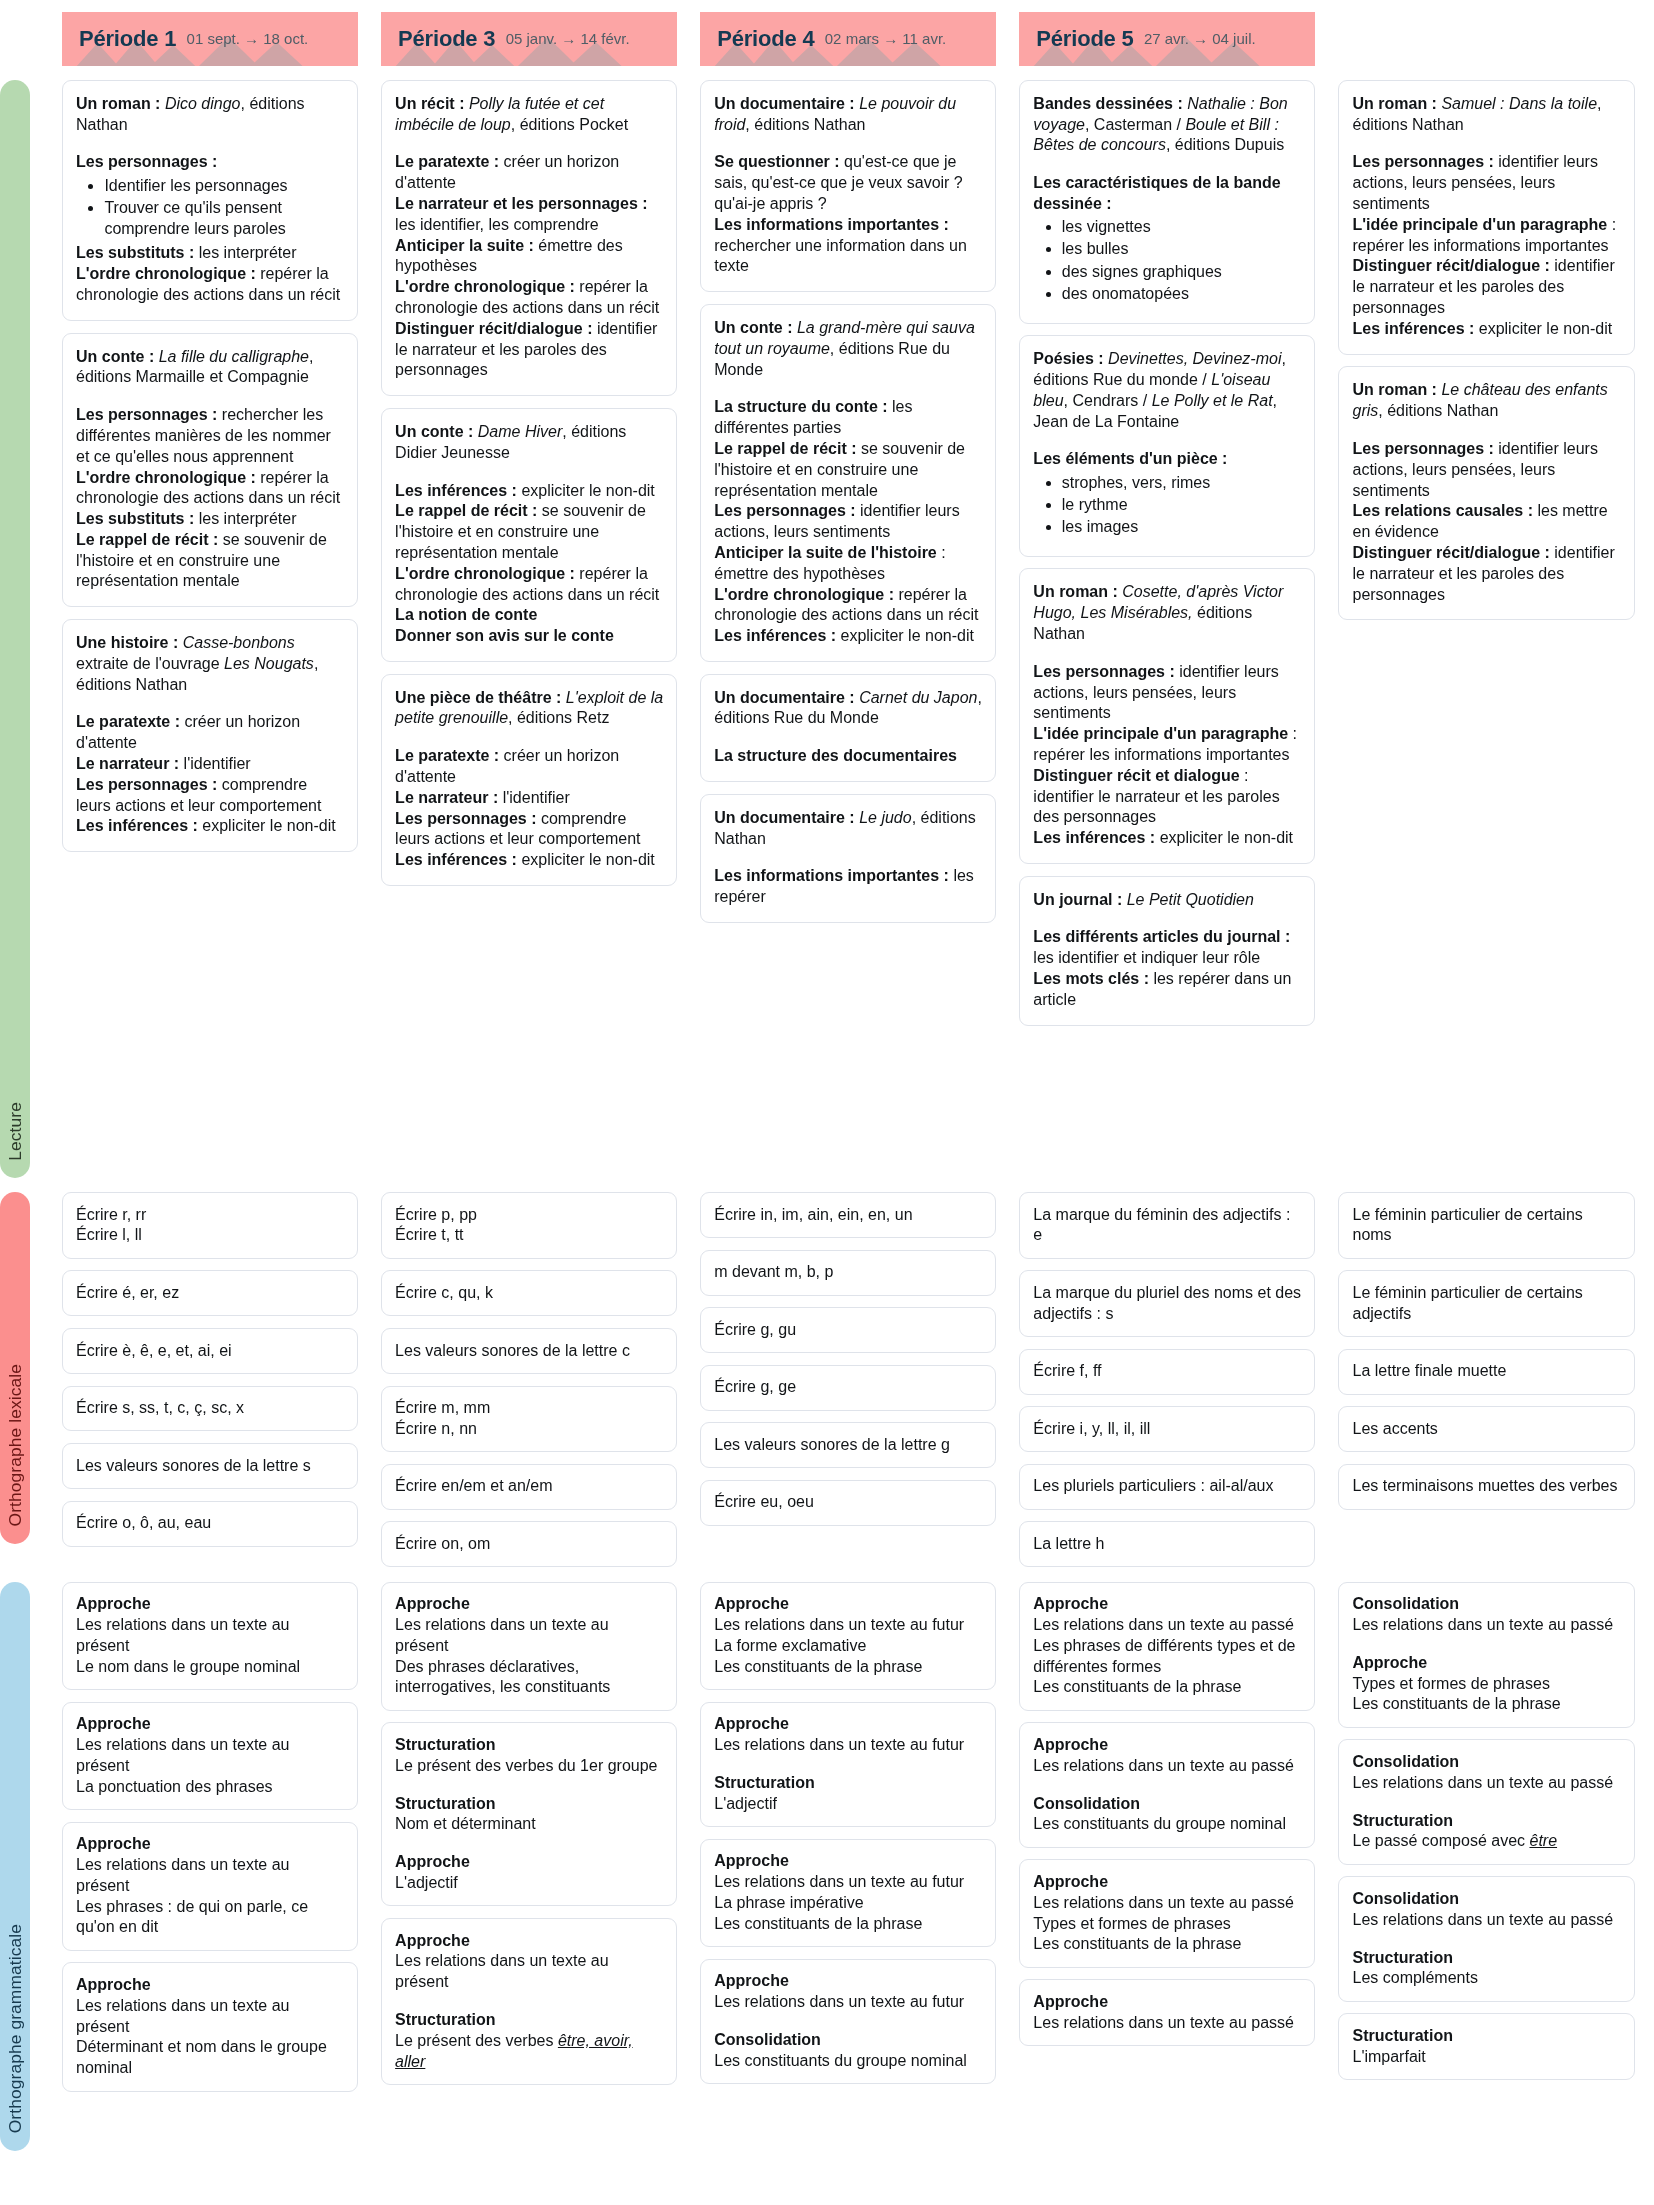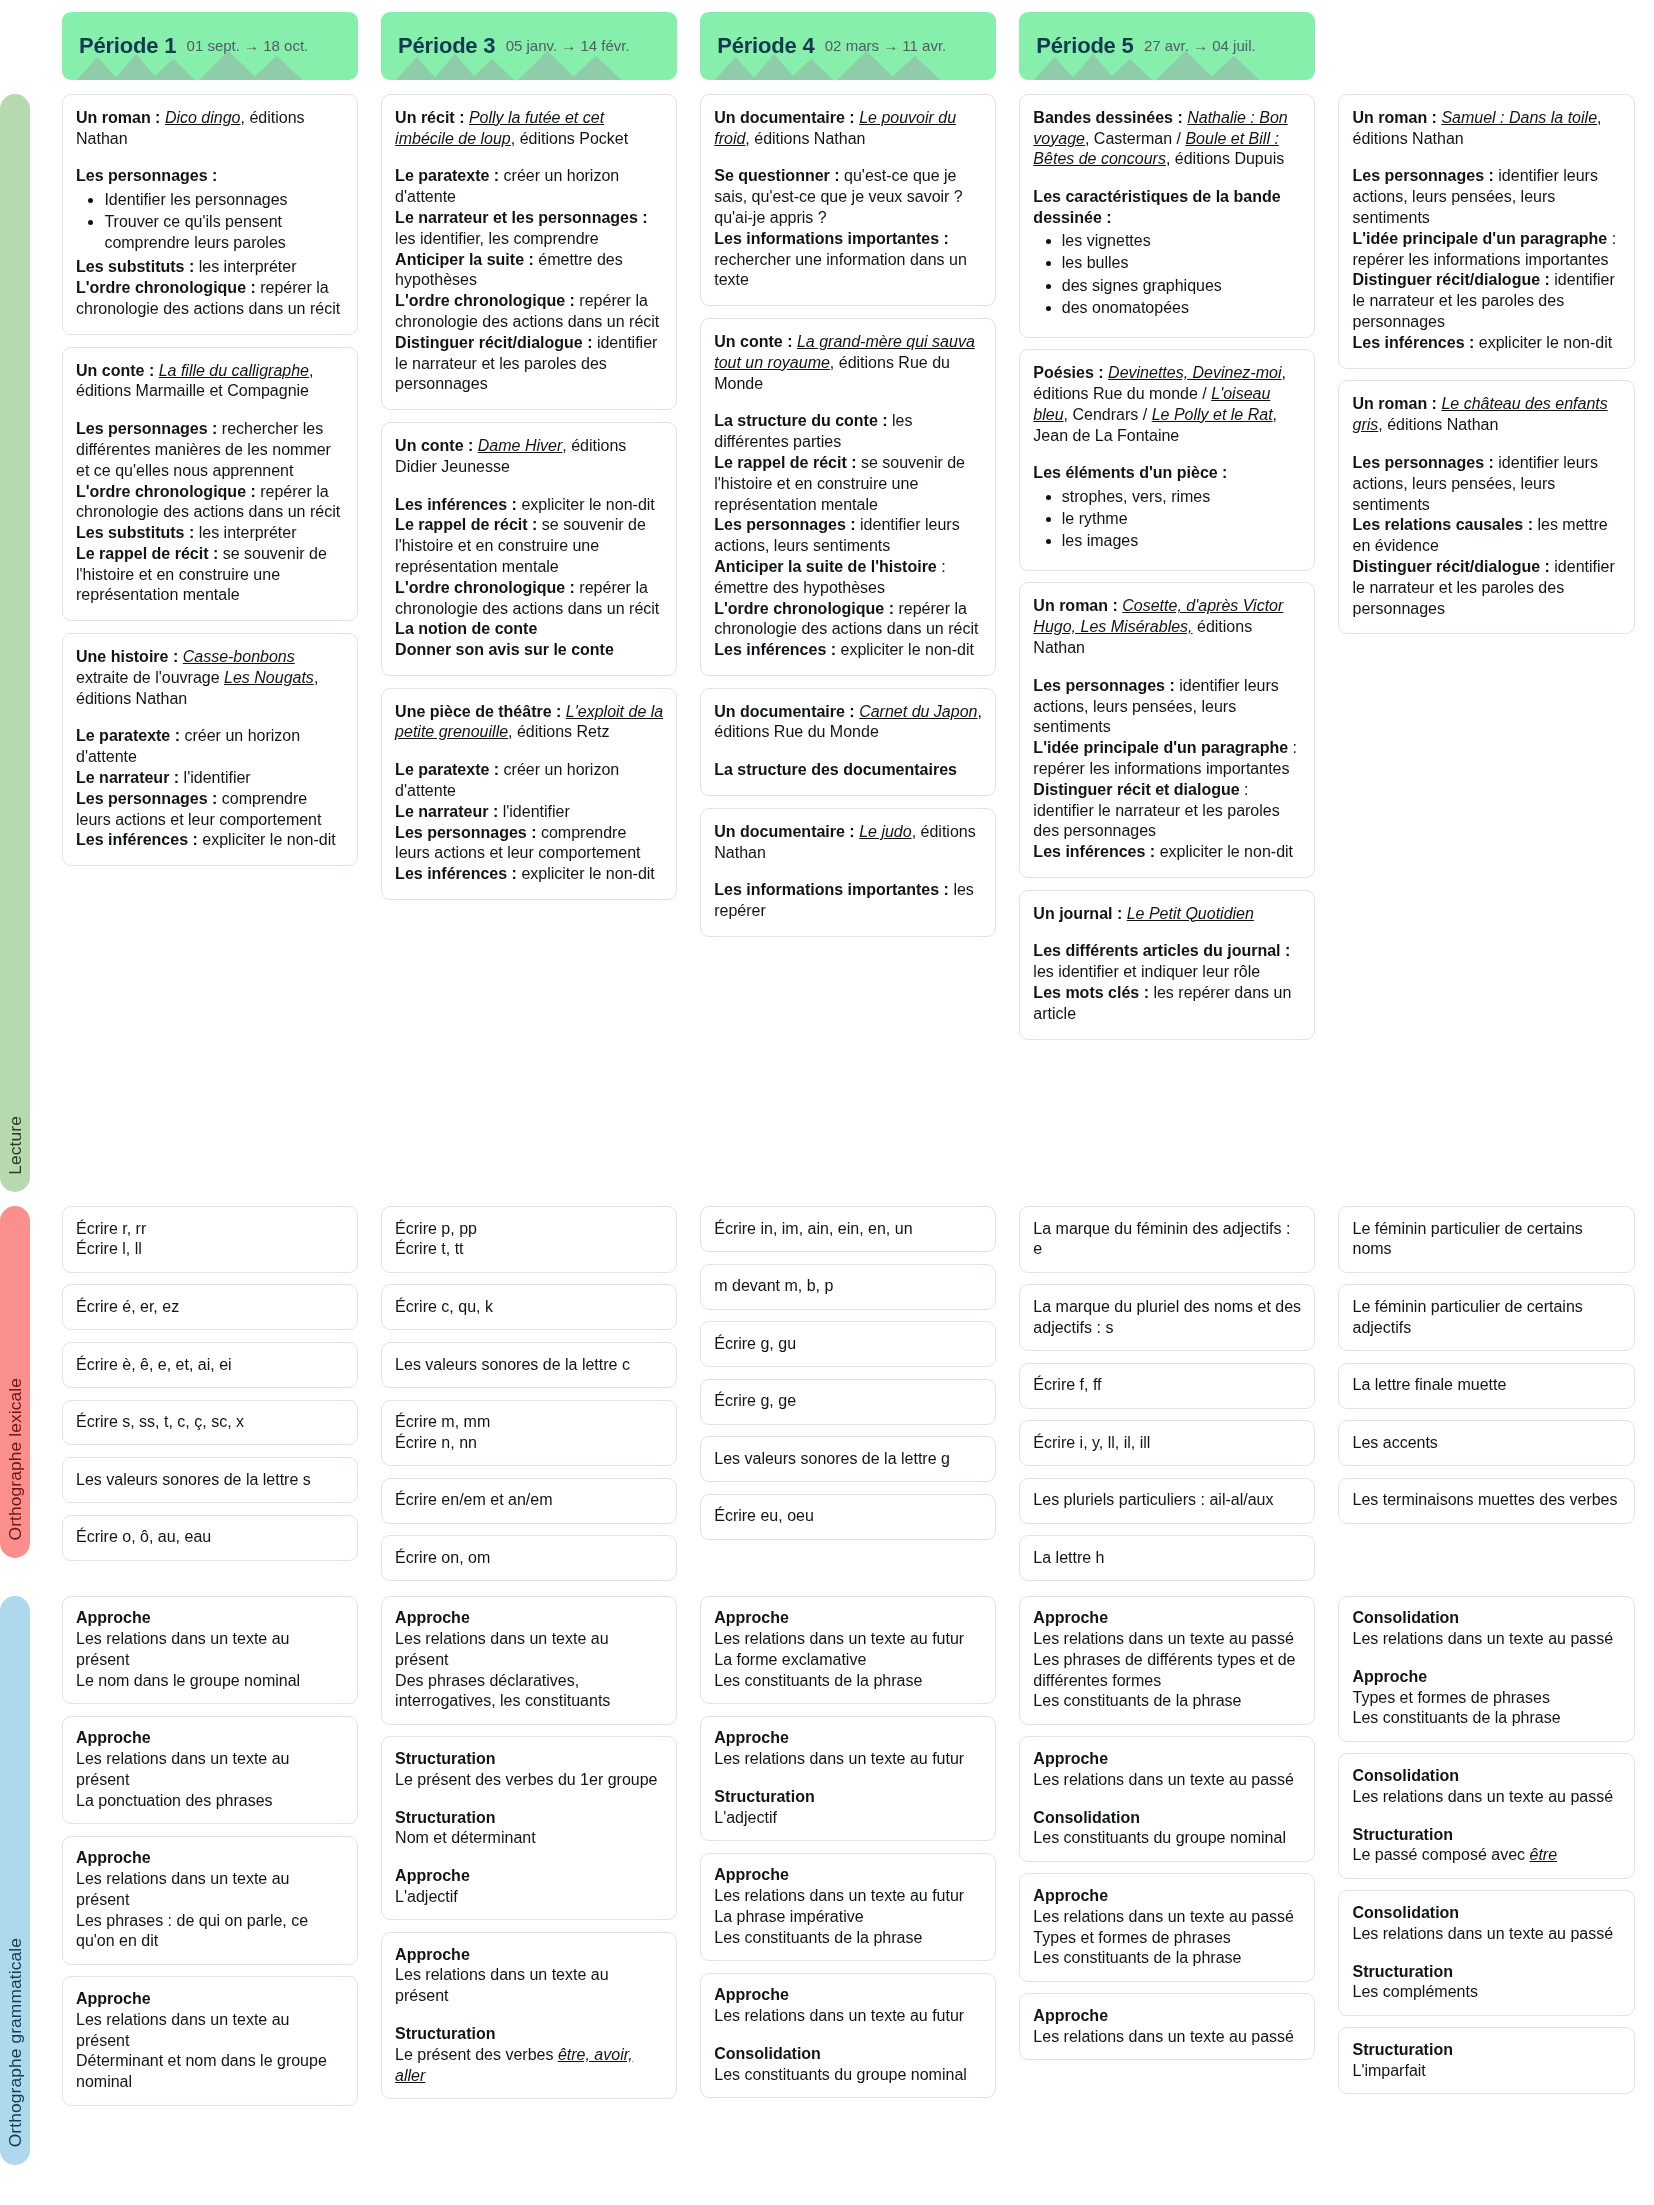--- a/index.html
+++ b/index.html
@@ -16,23 +16,23 @@
   .header-row {
     display: grid;
     grid-template-columns: 39px repeat(5, 1fr);
     column-gap: 23px;
     padding: 11.6px 19.4px 0 0;
     align-items: stretch;
   }
   .hdr-spacer { }
   .period-chip {
     position: relative;
-    background: #86efac;
-    border-radius: 9px;
-    height: 68px;
+    background: #fca5a5;
+    border-radius: 0;
+    height: 54px;
     display: flex;
     align-items: center;
     padding: 0 17px;
     overflow: hidden;
   }
   .period-chip .mountains {
     position: absolute; left: 0; bottom: 0; width: 100%; height: 30px;
     opacity: .45; pointer-events: none;
   }
   .period-name {
@@ -98,21 +98,21 @@
   .card.compact { padding: 11.6px 13px; }
   .card p { margin: 0; }
   .card p + p { margin-top: 0; }
   .card .blank { height: 17px; }
   .card ul {
     margin: 2.6px 0 3.9px 0;
     padding-left: 28.4px;
   }
   .card li { margin: 0 0 1.3px 0; }
   b, strong { font-weight: bold; }
-  .t { font-style: italic; text-decoration: underline; }
+  .t { font-style: italic; }
   .it { font-style: italic; text-decoration: underline; }
 
   
   .sec-lecture .rail { height: 1098px; }
   .sec-lex .rail { height: 352px; }
   .sec-gram .rail { height: 569px; }
 </style>
 </head>
 <body>
 

